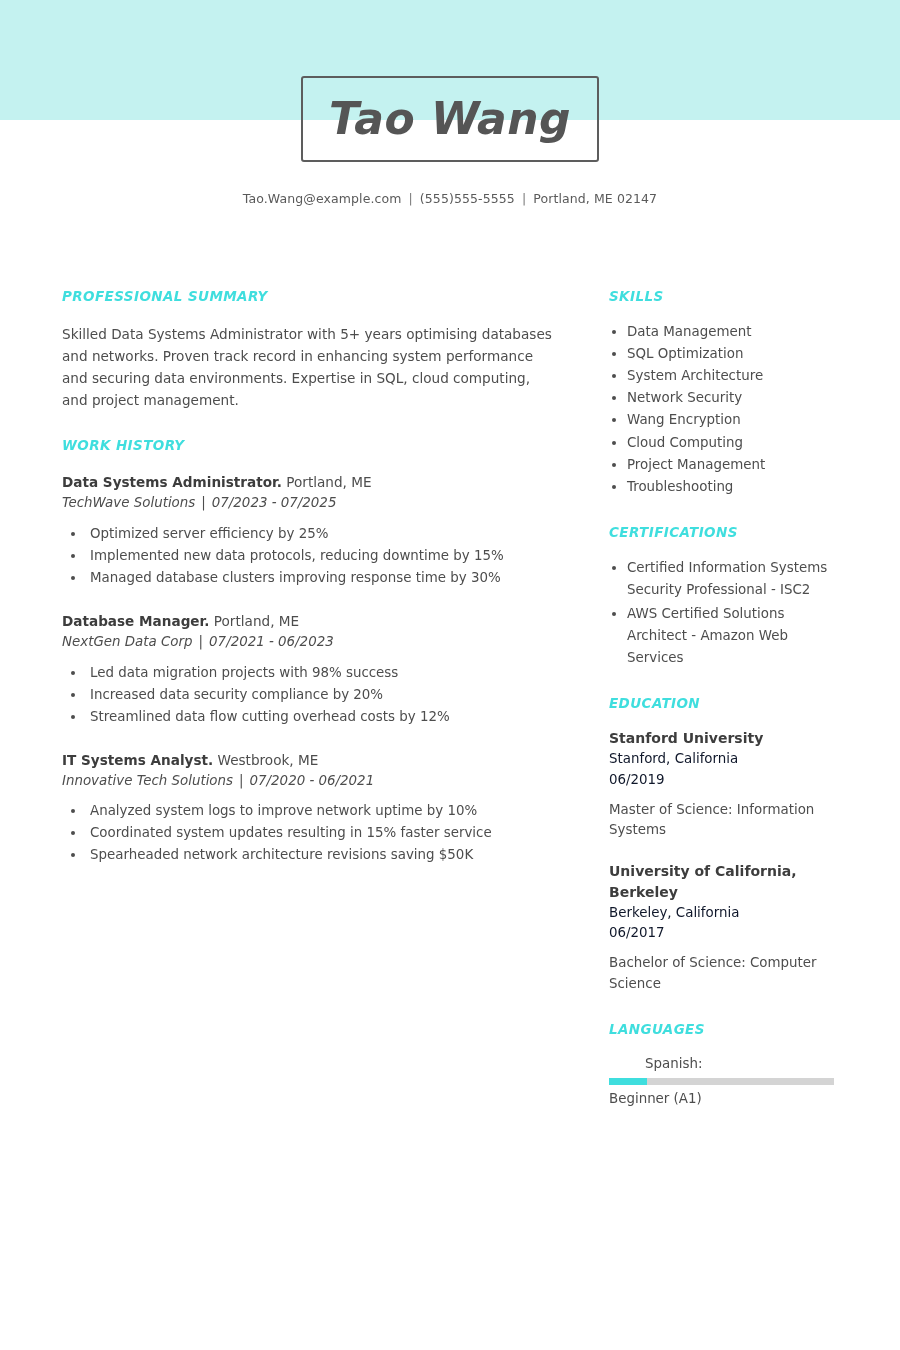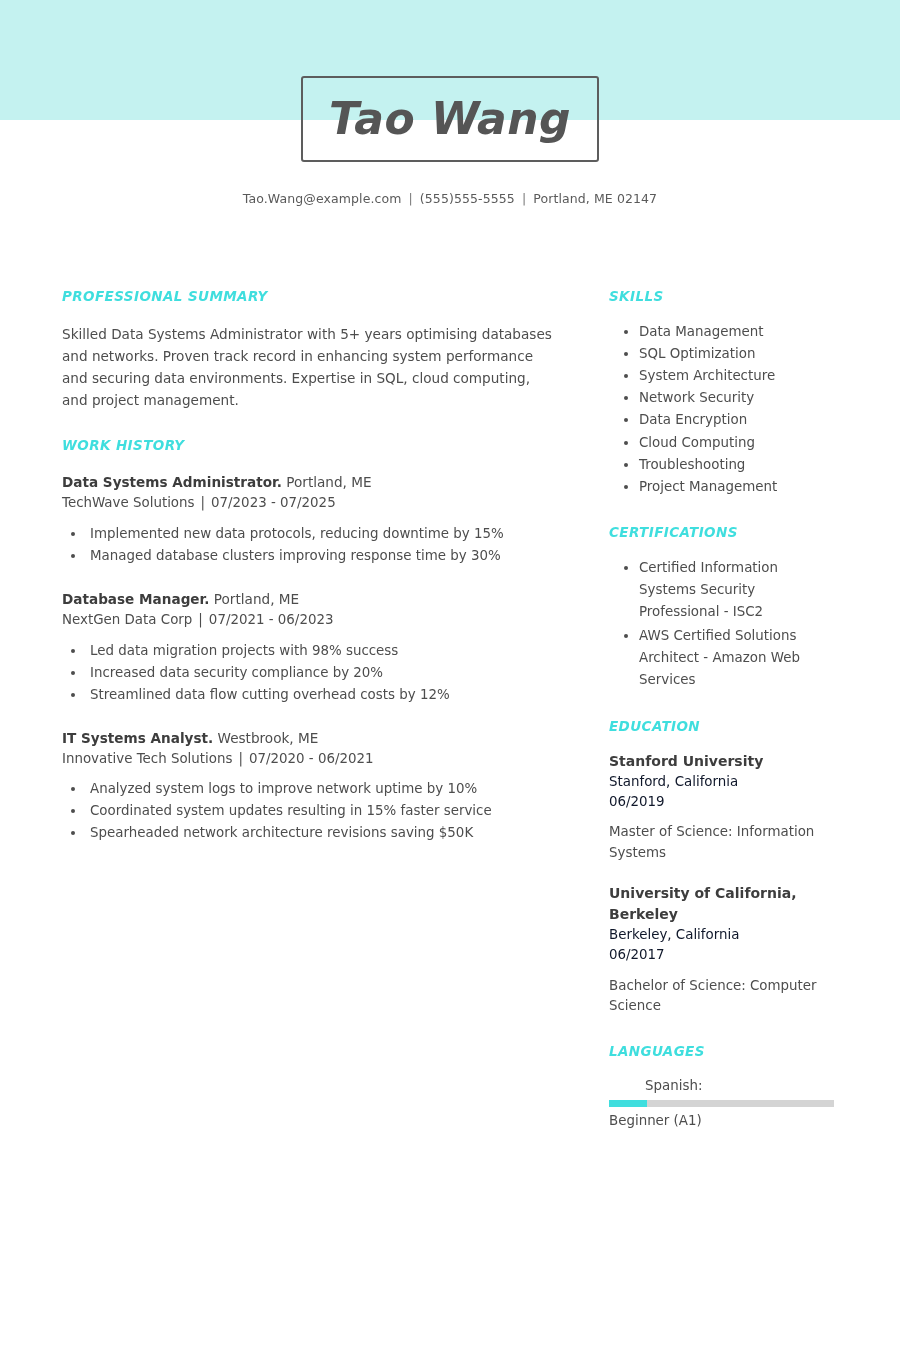--- a/index.html
+++ b/index.html
@@ -105,20 +105,21 @@
   .job:last-child { margin-bottom: 0; }
   .job-line1 {
     font-size: 13.6px;
     line-height: 1.55;
     color: #3d3d3d;
   }
   .job-title { font-weight: bold; }
   .job-location { font-weight: normal; color: #4d4d4d; }
   .job-line2 {
     font-size: 13.4px;
+    font-style: italic;
     line-height: 1.55;
     color: #4d4d4d;
   }
   .job-sep { padding: 0 6px; }
 
   ul.bullets {
     list-style: none;
     margin: 9px 0 0 0;
     padding: 0;
   }
@@ -136,21 +137,21 @@
     top: 9px;
     width: 4px;
     height: 4px;
     border-radius: 50%;
     background: #4d4d4d;
   }
 
   
   ul.side-bullets {
     list-style: none;
-    margin: 12px;
+    margin: 0;
     padding: 0;
   }
   ul.side-bullets li {
     position: relative;
     padding-left: 18px;
     font-size: 13.4px;
     line-height: 1.65;
     color: #4d4d4d;
   }
   ul.side-bullets li::before {
@@ -240,20 +241,21 @@
 
     <div class="job">
       <div class="job-line1">
         <span class="job-title">Data Systems Administrator.</span>
         <span class="job-location">Portland, ME</span>
       </div>
       <div class="job-line2">
         <span>TechWave Solutions</span><span class="job-sep">|</span><span>07/2023 - 07/2025</span>
       </div>
       <ul class="bullets">
+        <li>Optimized server efficiency by 25%</li>
         <li>Implemented new data protocols, reducing downtime by 15%</li>
         <li>Managed database clusters improving response time by 30%</li>
       </ul>
     </div>
 
     <div class="job">
       <div class="job-line1">
         <span class="job-title">Database Manager.</span>
         <span class="job-location">Portland, ME</span>
       </div>
@@ -287,24 +289,24 @@
 
 <div class="col-right">
 
   <div class="section">
     <h2 class="section-title">SKILLS</h2>
     <ul class="side-bullets">
       <li>Data Management</li>
       <li>SQL Optimization</li>
       <li>System Architecture</li>
       <li>Network Security</li>
-      <li>Data Encryption</li>
+      <li>Wang Encryption</li>
       <li>Cloud Computing</li>
+      <li>Project Management</li>
       <li>Troubleshooting</li>
-      <li>Project Management</li>
     </ul>
   </div>
 
   <div class="section">
     <h2 class="section-title">CERTIFICATIONS</h2>
     <ul class="side-bullets certs">
       <li>Certified Information Systems Security Professional - ISC2</li>
       <li>AWS Certified Solutions Architect - Amazon Web Services</li>
     </ul>
   </div>

